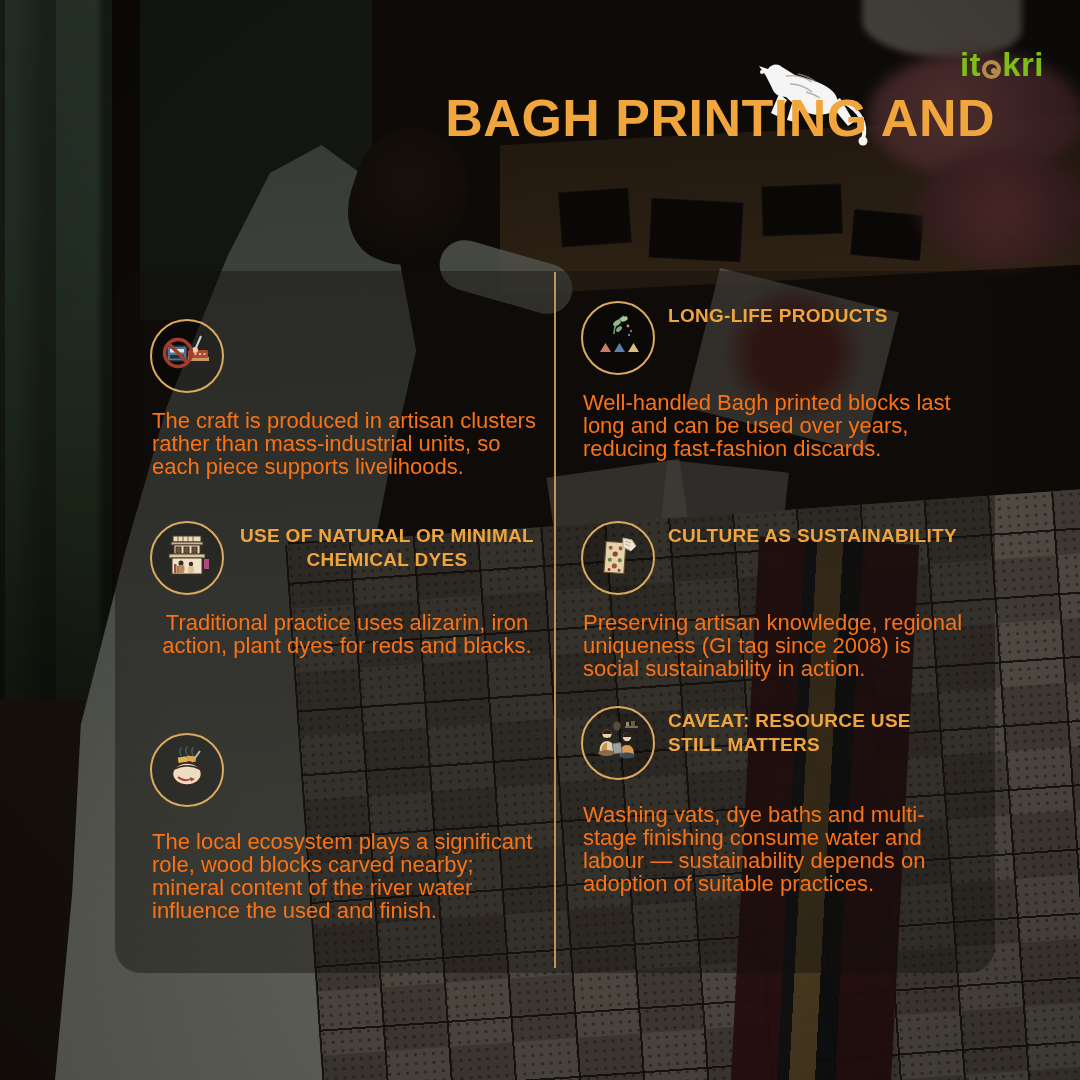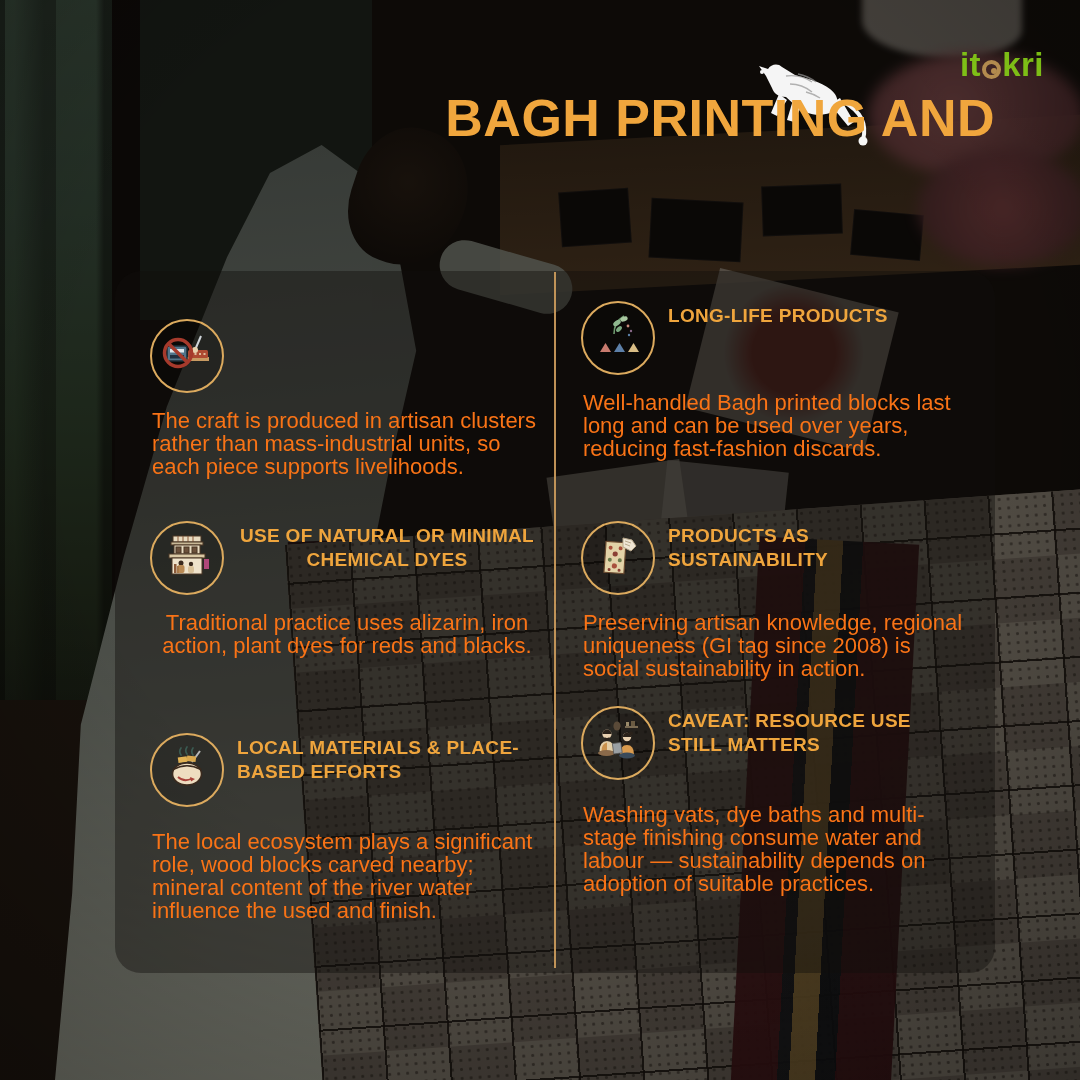--- a/index.html
+++ b/index.html
@@ -226,40 +226,39 @@
             <circle cx="18" cy="28" r="2" fill="#6b7a4a"></circle>
             <circle cx="28" cy="28" r="2" fill="#6b7a4a"></circle>
             <circle cx="23" cy="34" r="2.6" fill="#a8503c"></circle>
             <circle cx="18" cy="38" r="1.5" fill="#8a4034"></circle>
             <circle cx="28" cy="38" r="1.5" fill="#8a4034"></circle>
           </g>
           <path d="M31 6 l9 2 4 6 -5 5 -8 -4 z" fill="#efe6d4" stroke="#b8a88c" stroke-width="1"></path>
           <path d="M33 9 l6 2 M33 12 l5 2" stroke="#b8a88c" stroke-width="1" fill="none"></path>
         </svg>
       </div>
-      <h3>PRODUCTS AS SUSTAINABILITY</h3>
+      <h3>CULTURE AS SUSTAINABILITY</h3>
     </div>
     <p>Preserving artisan knowledge, regional uniqueness (GI tag since 2008) is social sustainability in action.</p>
   </div>
 
   <div class="card c4 row3">
     <div class="card-head">
       <div class="icon-circle">
         <svg width="52" height="52" viewBox="0 0 52 52">
           <path d="M20 4 q-2.5 3.5 0 7 M26 3 q-2.5 3.5 0 7 M32 4 q-2.5 3.5 0 7" stroke="#3a5a52" stroke-width="1.7" fill="none" stroke-linecap="round"></path>
           <line x1="39" y1="7" x2="31" y2="18" stroke="#b8b8b8" stroke-width="2"></line>
           <rect x="17" y="13" width="9" height="5.5" fill="#e2b254" transform="rotate(-8 21 15)"></rect>
           <rect x="26" y="12" width="9" height="5.5" fill="#d9a84e" transform="rotate(7 30 14)"></rect>
           <ellipse cx="26" cy="30" rx="14.5" ry="11" fill="#eeddc0" stroke="#3a2a1e" stroke-width="1.6"></ellipse>
           <path d="M12 25.5 q14 -7.5 28 0" fill="none" stroke="#3a2a1e" stroke-width="1.6"></path>
           <path d="M17 33 q6 5.5 14 1.5" fill="none" stroke="#a8433a" stroke-width="1.9"></path>
           <path d="M30 37.5 l4 -2.5 -5 -2 z" fill="#a8433a"></path>
         </svg>
       </div>
-      <h3>LOCAL MATERIALS &amp; PLACE-BASED EFFORTS</h3>
     </div>
     <p>The local ecosystem plays a significant role, wood blocks carved nearby; mineral content of the river water influence the used and finish.</p>
   </div>
 
   <div class="card c5 row3">
     <div class="card-head">
       <div class="icon-circle">
         <svg width="52" height="52" viewBox="0 0 52 52">
           <rect x="33" y="9" width="13" height="2" fill="#7a6a52"></rect>
           <rect x="34" y="5" width="3" height="4" fill="#9a8a6a"></rect>

